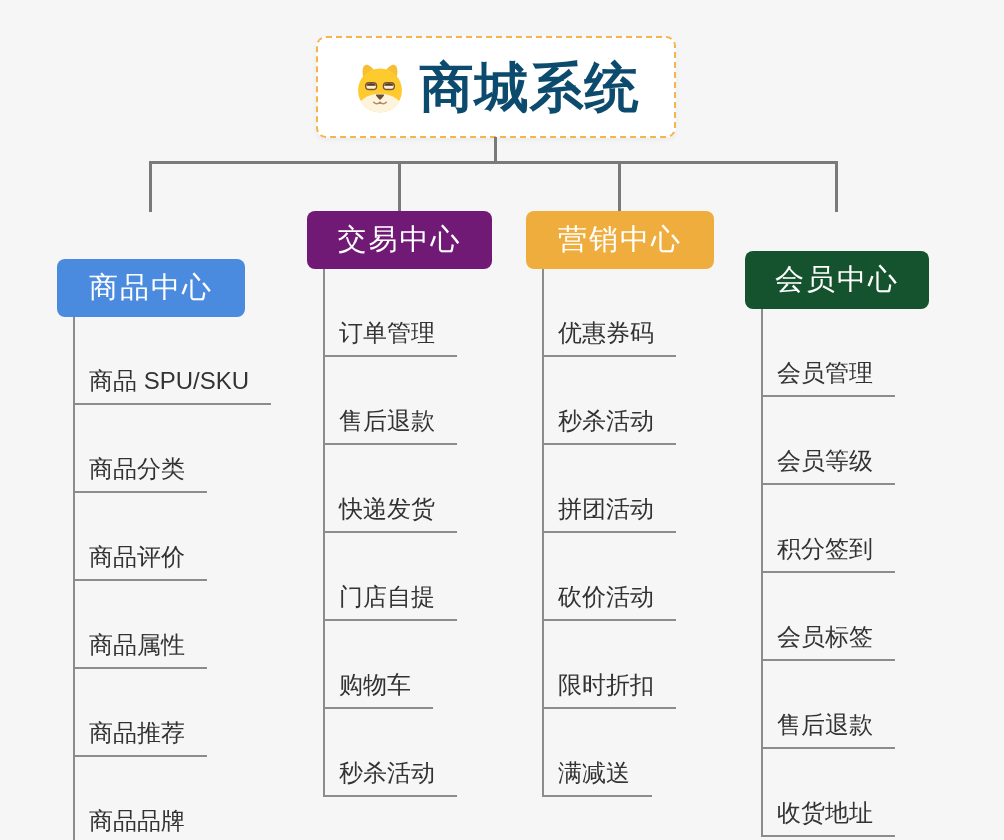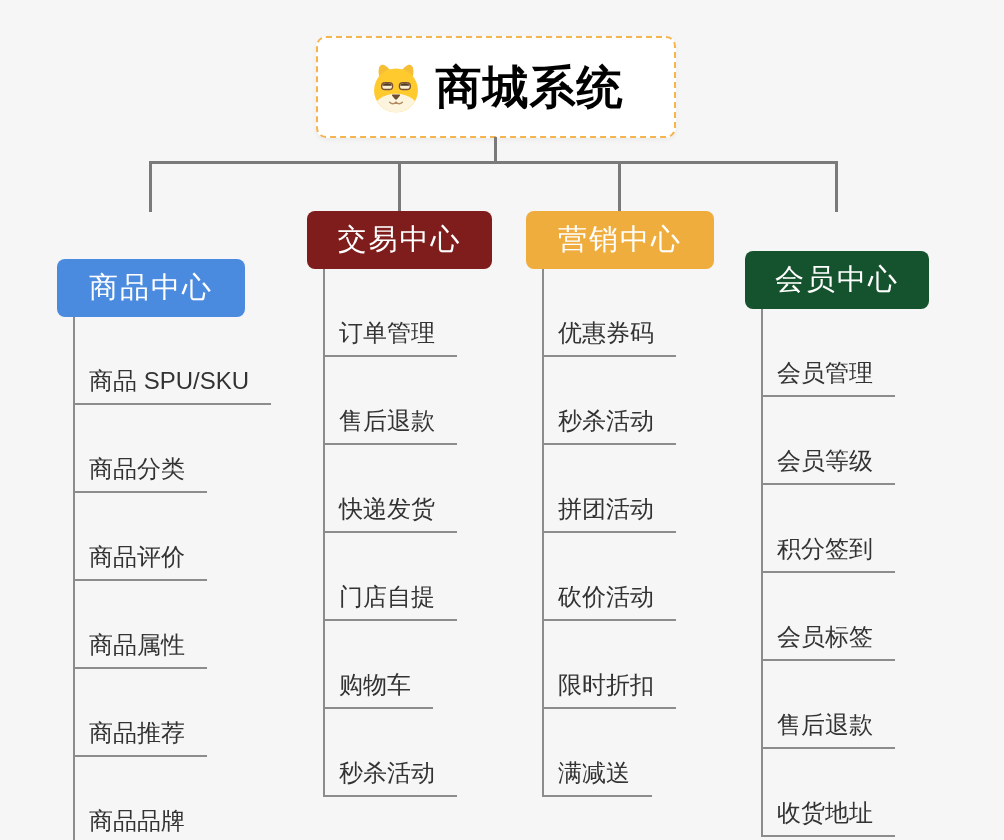--- a/index.html
+++ b/index.html
@@ -14,21 +14,21 @@
   .root-node{
     position:absolute;left:316px;top:36px;width:360px;height:102px;
     background:#FFFFFF;
     border:2px dashed #F6B44F;
     border-radius:10px;
     box-sizing:border-box;
     display:flex;align-items:center;justify-content:center;gap:13px;
     box-shadow:0 2px 5px rgba(0,0,0,0.05);
   }
   .root-title{
-    font-size:46px;font-weight:600;color:#000000;letter-spacing:1px;
+    font-size:54px;font-weight:600;color:#0c4a6e;letter-spacing:1px;
     white-space:nowrap;line-height:1;
   }
   .shiba{width:54px;height:54px;display:block;flex:0 0 auto;}
   
   .line{position:absolute;background:#7A7A7A;}
   .stem-root{left:494px;top:137px;width:3px;height:27px;}
   .rail{left:149px;top:161px;width:689px;height:3px;}
   .drop{top:161px;width:3px;height:51px;}
   .drop-1{left:149px;}
   .drop-2{left:398px;}
@@ -124,21 +124,21 @@
       <div class="subtopic">
           <span class="subtopic-label">商品推荐</span>
         </div>
       <div class="subtopic">
           <span class="subtopic-label">商品品牌</span>
         </div>
     </div>
   </div>
 
   <div class="branch branch-2">
-    <div class="branch-header" style="background: #7f1d1d;">交易中心</div>
+    <div class="branch-header" style="background: #701a75;">交易中心</div>
     <div class="children">
       <div class="subtopic">
           <span class="subtopic-label">订单管理</span>
         </div>
       <div class="subtopic">
           <span class="subtopic-label">售后退款</span>
         </div>
       <div class="subtopic">
           <span class="subtopic-label">快递发货</span>
         </div>

